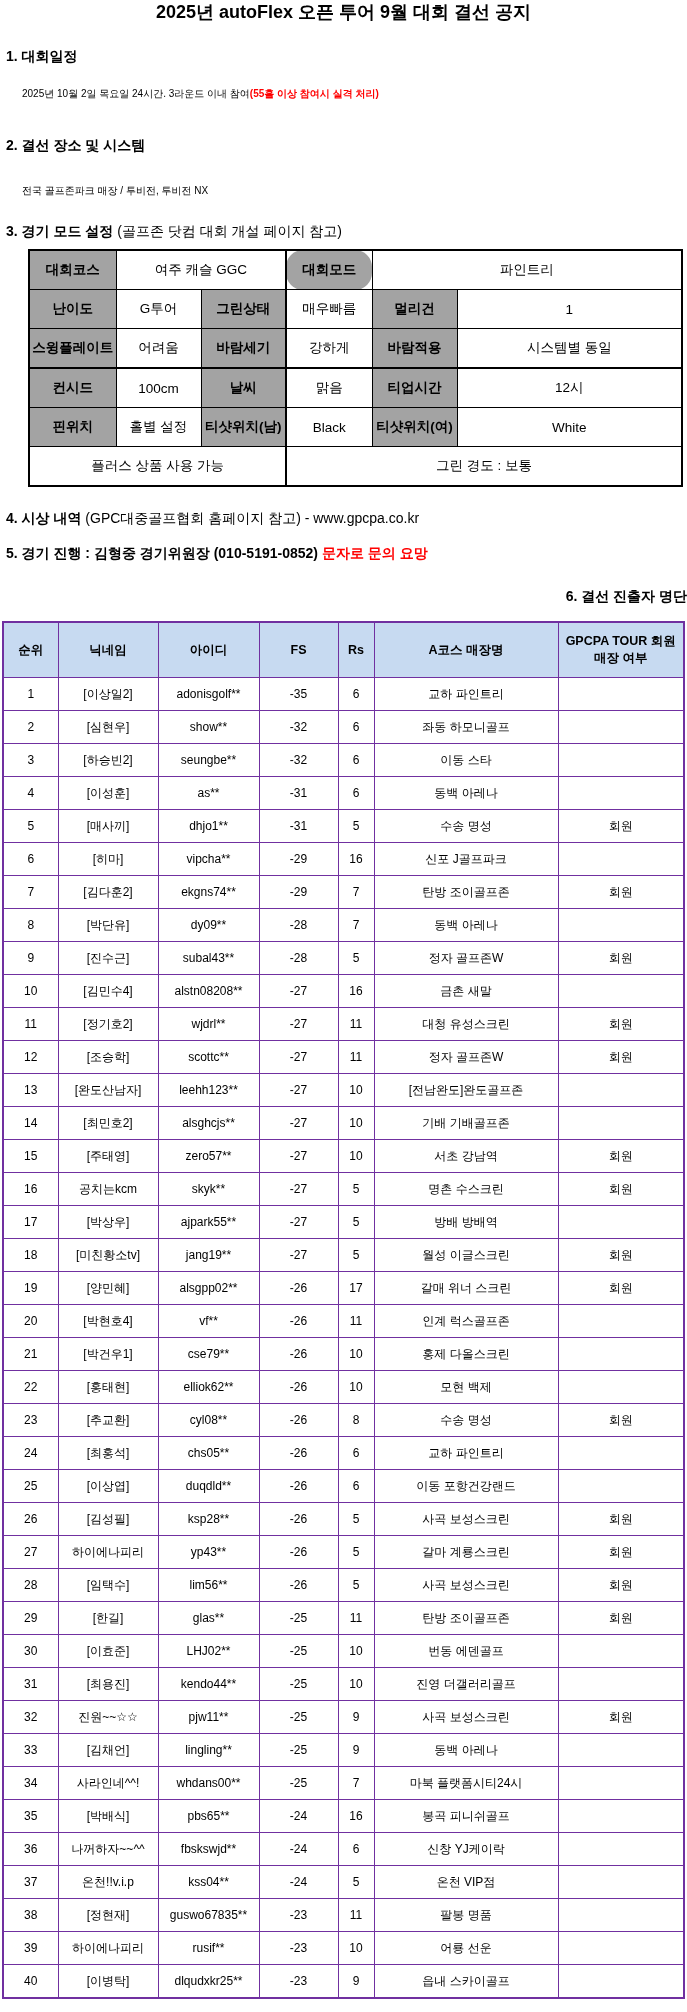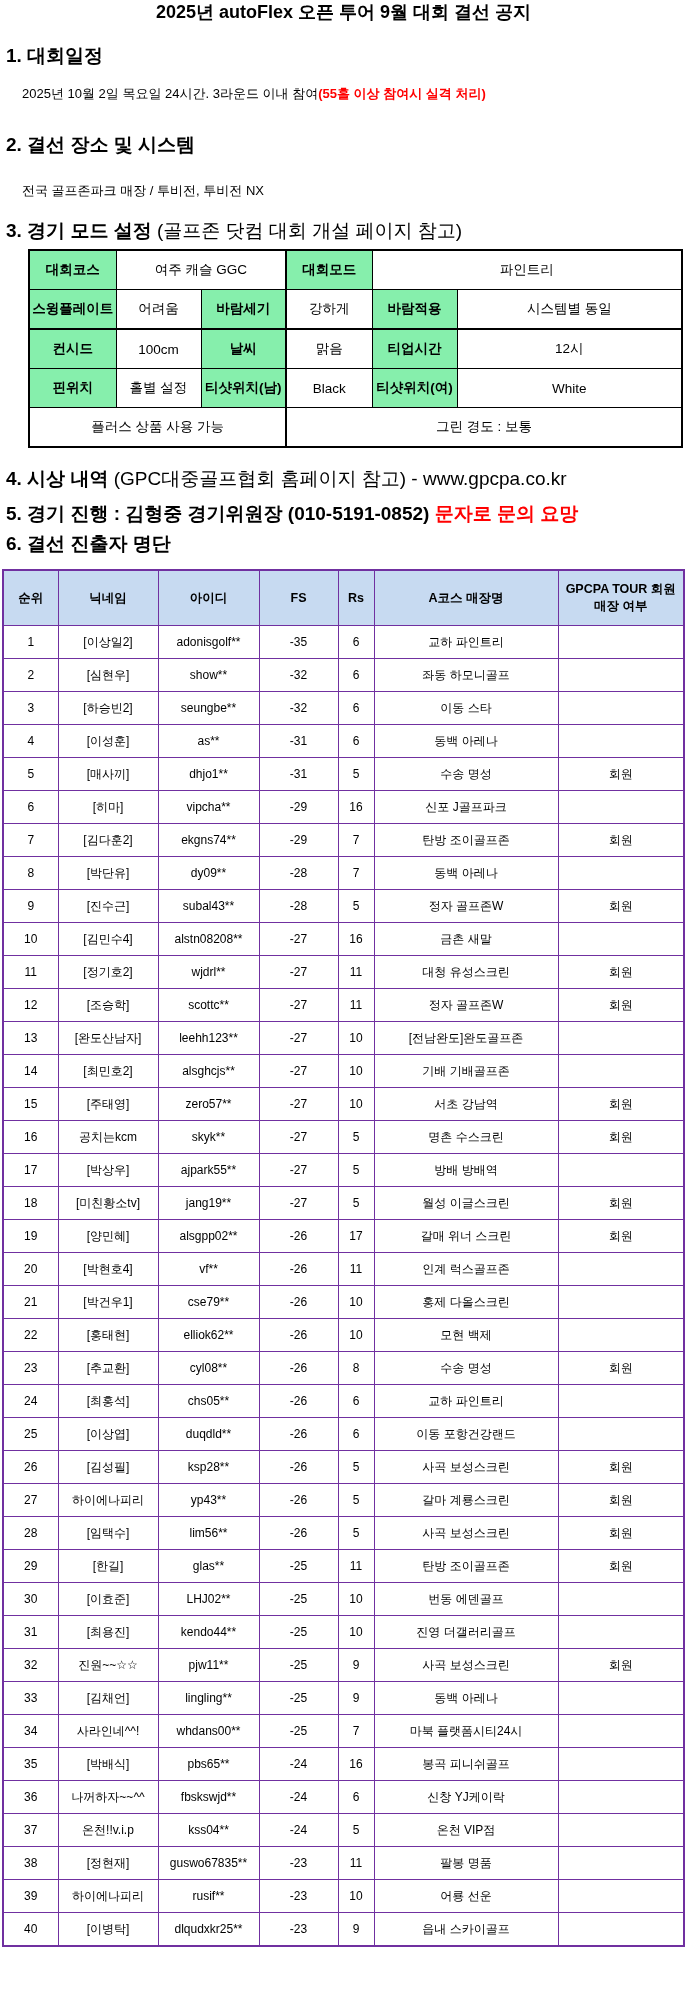--- a/index.html
+++ b/index.html
@@ -7,50 +7,50 @@
     width:687px;
     font-family:"Liberation Sans","DejaVu Sans",sans-serif;
     color:#000;
     -webkit-font-smoothing:antialiased;
   }
   .doc-title{
     text-align:center;font-weight:bold;font-size:18px;
     margin:0;
   }
   .sec-heading{
-    font-weight:bold;font-size:19px;margin:0 0 0 6px;line-height:18px;
+    font-weight:bold;font-size:14px;margin:0 0 0 6px;line-height:18px;
   }
   .sec-heading .note{font-weight:normal;}
   .sec-body{
-    font-size:13px;margin:0 0 0 22px;line-height:18px;
+    font-size:10px;margin:0 0 0 22px;line-height:18px;
   }
   .red{color:#ff0000;}
   .bold{font-weight:bold;}
   .mt-title{margin-top:23px;}
   .mt-s1b{margin-top:20px;}
   .mt-s2{margin-top:33px;}
   .mt-s2b{margin-top:28px;}
   .mt-s3{margin-top:22px;}
   .mt-s4{margin-top:22px;}
   .mt-s5{margin-top:17px;}
-  .mt-s6{margin-top:12px;}
+  .mt-s6{margin-top:25px;text-align:right;}
 
   
   table.st{
     border-collapse:collapse;table-layout:fixed;
     width:653px;margin:9px 0 0 28px;
     border:2.5px solid #000;
   }
   table.st td{
     border:1.4px solid #000;height:38px;
     text-align:center;vertical-align:middle;
     font-size:13.5px;padding:0 2px;overflow:hidden;white-space:nowrap;
   }
-  table.st td.hdr{background:#86efac;font-weight:bold;}
-  table.st td.thickL{border-left-width:2.5px;}
+  table.st td.hdr{background:#a3a3a3;font-weight:bold;}
+  table.st td.thickL{border-left-width:2.5px;border-radius:17px;}
   table.st tr.thickT td{border-top-width:2.2px;}
 
   
   table.rt{
     border-collapse:collapse;table-layout:fixed;
     width:683px;margin:16px 0 0 2px;
     border:2px solid #7030A0;
   }
   table.rt th{
     border:1px solid #7030A0;background:#C7DAF1;
@@ -84,20 +84,28 @@
     <col style="width:86px">
       <col style="width:85px">
       <col style="width:225px">
   </colgroup>
   <tbody>
       <tr>
         <td class="hdr">대회코스</td>
         <td colspan="2">여주 캐슬 GGC</td>
         <td class="hdr thickL">대회모드</td>
         <td colspan="2">파인트리</td>
+      </tr>
+      <tr>
+        <td class="hdr">난이도</td>
+        <td>G투어</td>
+        <td class="hdr">그린상태</td>
+        <td class="thickL">매우빠름</td>
+        <td class="hdr">멀리건</td>
+        <td>1</td>
       </tr>
       <tr>
         <td class="hdr">스윙플레이트</td>
         <td>어려움</td>
         <td class="hdr">바람세기</td>
         <td class="thickL">강하게</td>
         <td class="hdr">바람적용</td>
         <td>시스템별 동일</td>
       </tr>
       <tr class="thickT">

